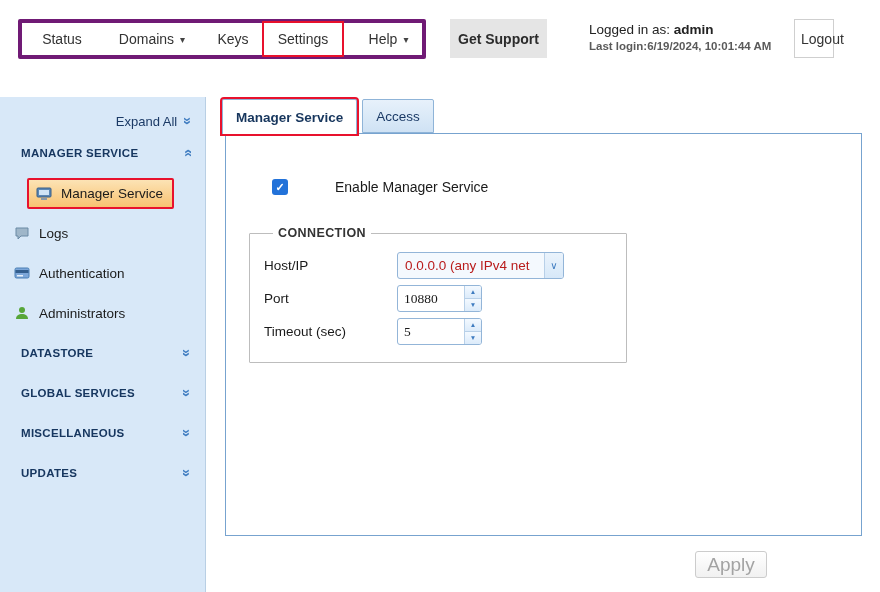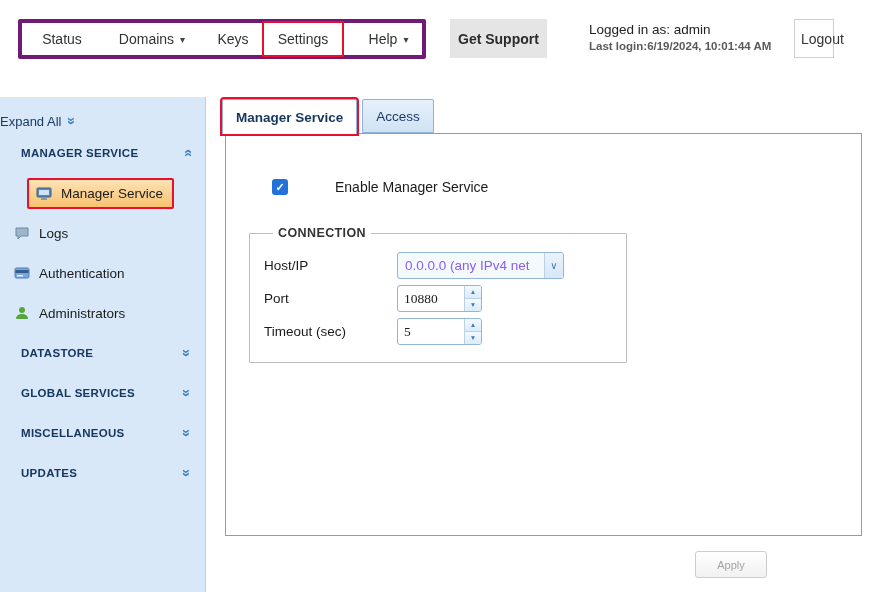--- a/index.html
+++ b/index.html
@@ -17,31 +17,31 @@
   .nav-item.w-help { width:80px;padding-left:13px; }
   .nav-item.annotated { outline:2px solid #e8112d; outline-offset:0; z-index:3; }
   .caret { color:#444; font-size:10px; }
 
   .get-support { position:absolute; left:450px; top:19px; height:39px; padding:0 8px;
                  background:#e5e5e5; border:none; font-family:inherit; font-weight:bold;
                  font-size:14px; color:#2b2b2b; cursor:pointer;text-align:center; }
 
   .login-info { position:absolute; left:589px; top:22px; }
   .login-line1 { font-size:13.5px; color:#222; }
-  .login-line1 b { font-weight:normal; }
+  .login-line1 b { font-weight:bold; }
   .login-line2 { font-size:11.5px; color:#5a5a5a; font-weight:bold; margin-top:3px; }
 
   .logout { position:absolute; left:794px; top:19px; width:40px; height:39px;
             background:#fff; border:1px solid #cfcfcf; border-radius:0;
             font-family:inherit; font-size:14px; color:#333; cursor:pointer; }
 
   
   .sidebar { position:absolute; left:0; top:97px; width:206px; bottom:0;
              background:#d8e8f8; border-right:1px solid #b9cfe4; }
-  .expand-all { height:24px; margin-top:12px; display:flex; 
+  .expand-all { height:24px; margin-top:12px; display:flex; justify-content:flex-end;
                 align-items:center; gap:7px; padding-right:13px; color:#1b3a66;
                 font-size:13px; cursor:pointer; }
   .section-header { height:40px; display:flex; align-items:center; justify-content:space-between;
                     padding:0 14px 0 21px; color:#173760; font-weight:bold; font-size:11.5px;
                     letter-spacing:.3px; cursor:pointer; }
   .chev { color:#3f7cc0; font-weight:bold; font-size:14px; display:inline-block; line-height:1; }
   .chev.down { transform:rotate(90deg); }
   .chev.up { transform:rotate(-90deg); }
   .side-item { height:40px; display:flex; align-items:center; gap:9px; padding-left:14px;
                font-size:13.5px; color:#1a1a1a; cursor:pointer; }
@@ -72,37 +72,37 @@
                   border:1px solid #bdbdbd; border-radius:1px; margin:0; padding:6px 0 0 14px; }
   fieldset.conn legend { font-size:12.5px; font-weight:bold; color:#333; letter-spacing:.4px;
                          padding:0 5px; margin-left:9px; }
   .frow { display:flex; align-items:center; height:27px; margin-bottom:6px; }
   .frow:first-of-type { margin-top:6px; }
   .frow > label { width:133px; font-size:13.5px; color:#1a1a1a; }
 
   .select { width:167px; height:27px; display:flex; align-items:stretch;
             background:#f4f9fe; border:1px solid #93b5d8; border-radius:3px; cursor:pointer; overflow:hidden; }
   .sel-text { flex:1; display:flex; align-items:center; padding:0 7px; font-size:13.5px;
-              color:#8b5cf6; white-space:nowrap; overflow:hidden; }
+              color:#b91c1c; white-space:nowrap; overflow:hidden; }
   .sel-caret { width:19px; display:flex; align-items:center; justify-content:center;
                color:#3f7cc0; font-size:10px; background:linear-gradient(#eaf3fc,#d7e8f8);
                border-left:1px solid #b8d0e8; }
 
   .spinbox { width:85px; height:27px; display:flex; background:#fff;
              border:1px solid #93b5d8; border-radius:3px; overflow:hidden; }
   .spin-input { flex:1; min-width:0; border:none; outline:none; padding:0 6px;
                 font-size:13.5px; font-family:Liberation Serif, serif; color:#1a1a1a; background:transparent; }
   .spin-btns { width:17px; display:flex; flex-direction:column; border-left:1px solid #b8d0e8; }
   .spin-btn { flex:1; display:flex; align-items:center; justify-content:center;
               background:linear-gradient(#f3f9ff,#dcebfa); color:#3f7cc0; cursor:pointer; }
   .spin-btn + .spin-btn { border-top:1px solid #b8d0e8; }
   .spin-btn span { font-size:6.5px; line-height:1; }
 
   
-  .btn { position:absolute; top:551px; height:27px; border-radius:3px; font-size:11px;
+  .btn { position:absolute; top:551px; height:27px; border-radius:3px; font-size:19px;
          font-family:inherit; cursor:pointer; }
   .btn.apply { left:695px; width:72px; border:1px solid #cccccc;
                background:linear-gradient(#ffffff,#f1f1f1); color:#a3a3a3; }
   .btn.discard { left:779px; width:81px; border:1px solid #adadad;
                  background:linear-gradient(#fefefe,#ececec); color:#222; }
 </style>
 </head>
 <body>
 
 <div id="app">

